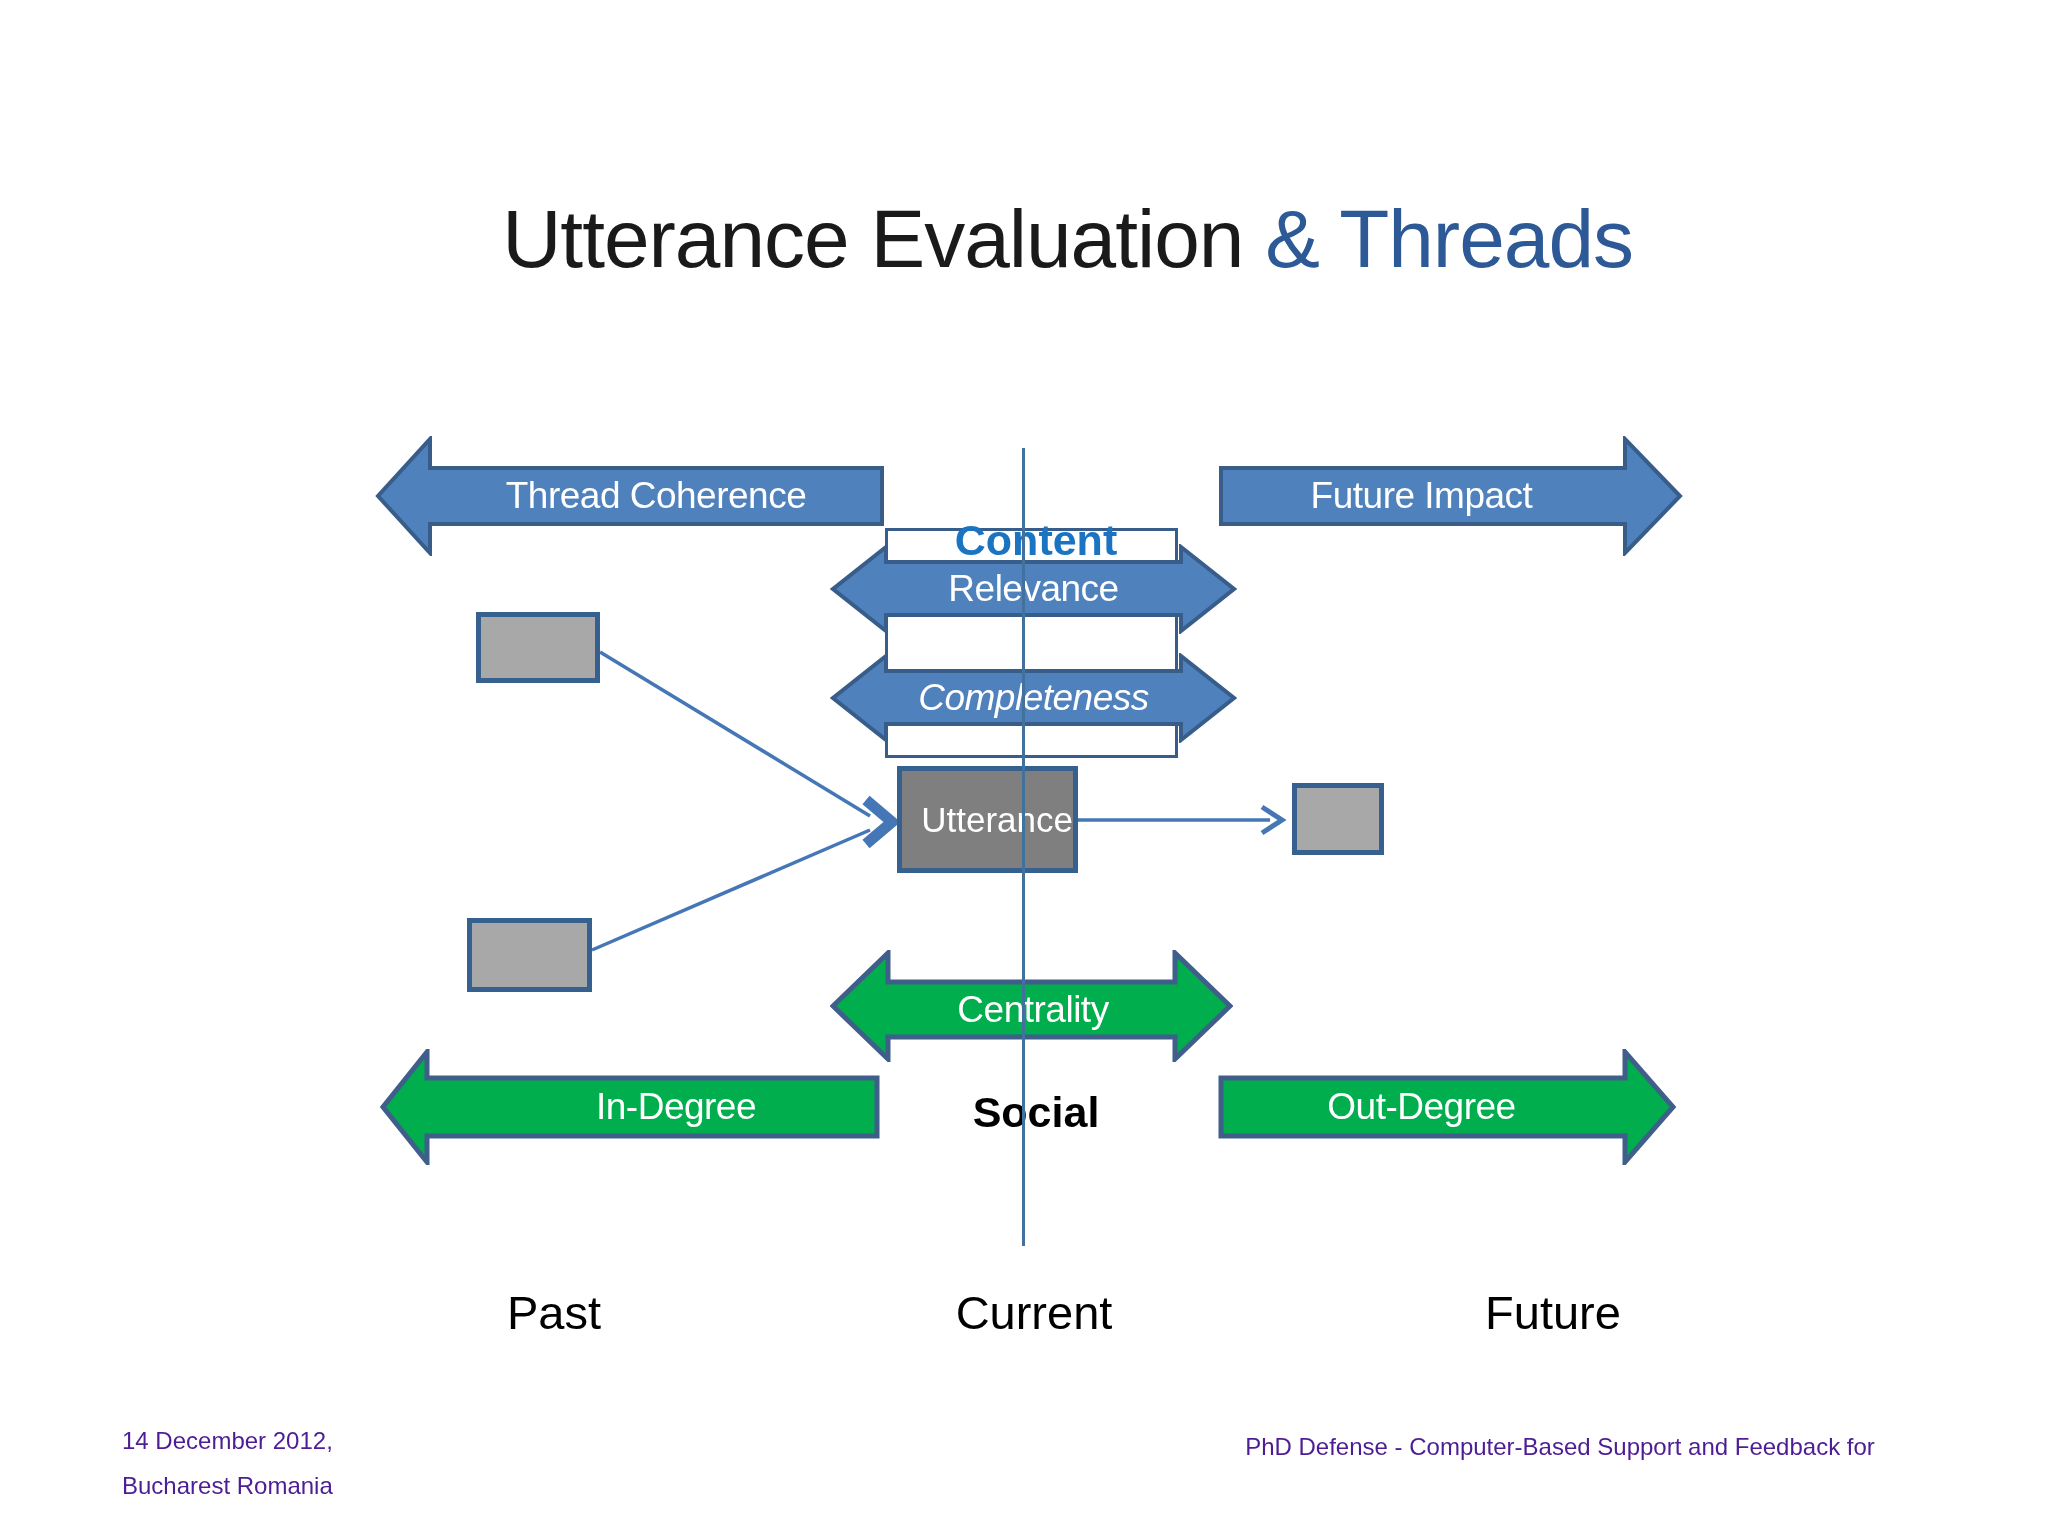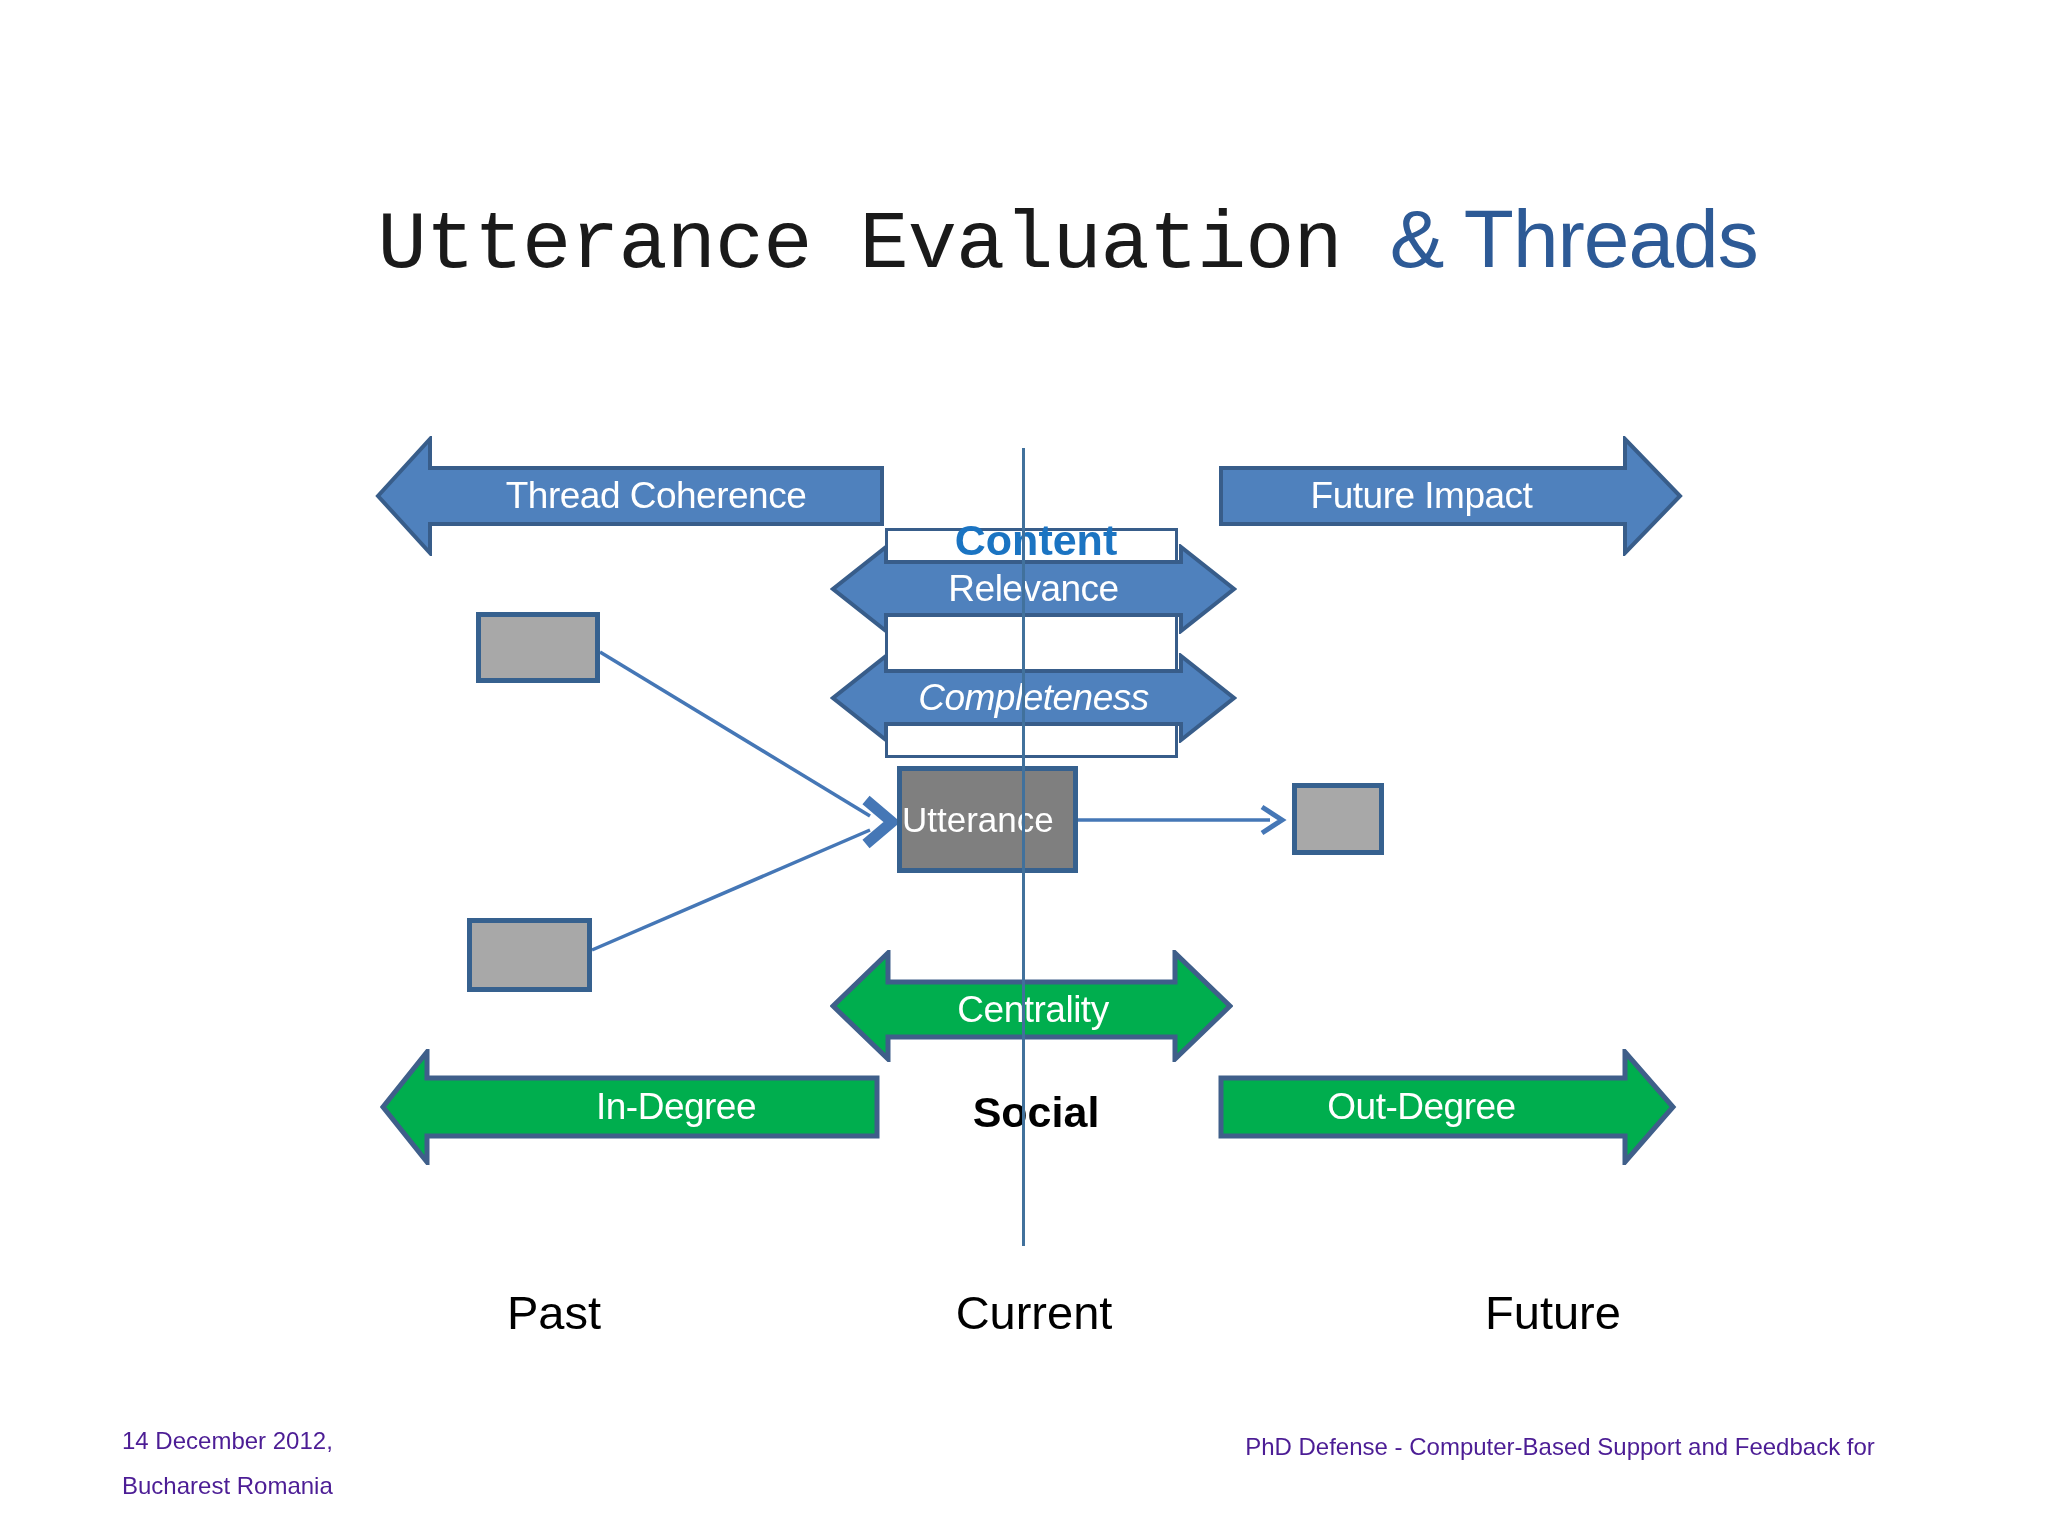--- a/index.html
+++ b/index.html
@@ -12,21 +12,21 @@
   }
   .abs{position:absolute;}
   .title{
     left:0;top:98px;width:2048px;
     text-align:center;
     font-size:82px;
     letter-spacing:-1px;
     white-space:pre;
     z-index:4;
   }
-  .title .t-main{color:#1a1a1a;font-family:Liberation Mono, monospace;}
+  .title .t-main{color:#1a1a1a;}
   .title .t-accent{color:#2d5a96;}
   .arrow-svg{z-index:3;}
   .arrow-label{
     display:flex;align-items:center;justify-content:center;
     color:#ffffff;
     font-size:37px;
     letter-spacing:-0.5px;
     z-index:4;
     white-space:nowrap;
   }
@@ -50,21 +50,21 @@
     background:#a8a8a8;
     border:5px solid #36618f;
     box-sizing:border-box;
     z-index:3;
   }
   .utterance-box{
     left:897px;top:766px;width:181px;height:107px;
     background:#7f7f7f;
     border:5px solid #36618f;
     box-sizing:border-box;
-    display:flex;align-items:center;justify-content:flex-start;
+    display:flex;align-items:center;justify-content:flex-end;
     color:#ffffff;
     font-size:35px;
     z-index:3;
   }
   .vline{
     left:1022px;top:448px;width:3px;height:798px;
     background:#41719c;
     z-index:5;
   }
   .timeline-label{

